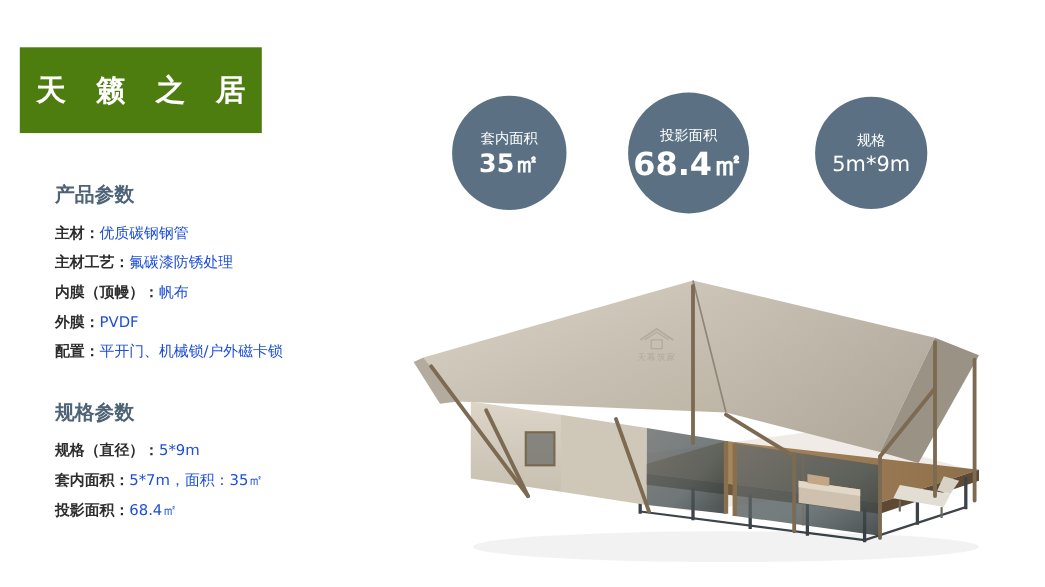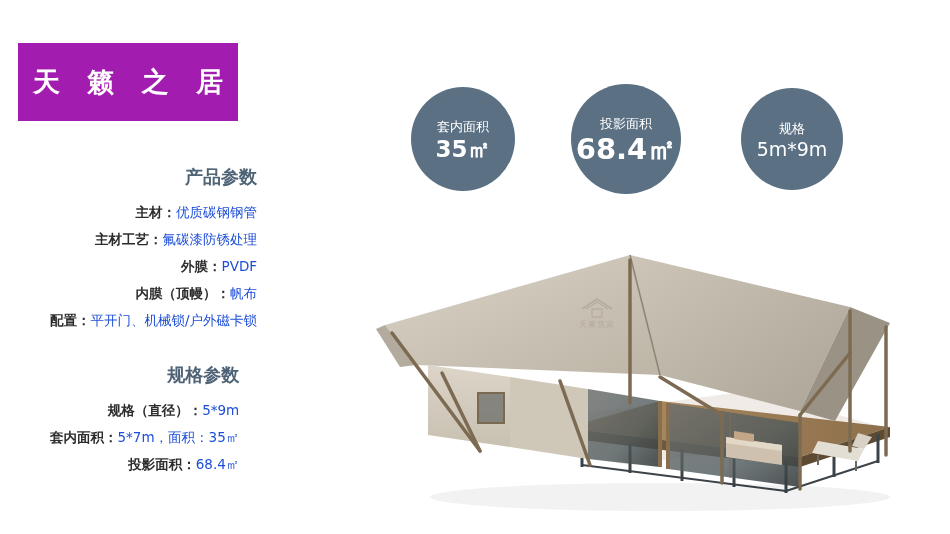--- a/index.html
+++ b/index.html
@@ -15,39 +15,38 @@
     position: relative;
   }
 
   
   #title-block {
     position: absolute;
     left: 18px;
     top: 43px;
     width: 220px;
     height: 78px;
-    background: #a21caf;
+    background: #4d7c0f;
     display: flex;
     align-items: center;
     justify-content: center;
   }
   #title-text {
     color: #ffffff;
     font-size: 27px;
     font-weight: bold;
     letter-spacing: 9px;
     text-indent: 9px;
     font-family: "DejaVu Sans", sans-serif;
   }
 
   
   .section {
     position: absolute;
     left: 50px;
-    text-align: right;
   }
   #section-product { top: 165px; }
   #section-spec { top: 363px; }
 
   .section-heading {
     color: #4e6375;
     font-size: 18px;
     font-weight: bold;
     margin: 0 0 10px 0;
     font-family: "DejaVu Sans", sans-serif;
@@ -149,24 +148,24 @@
 <div class="section" id="section-product">
   <h2 class="section-heading">产品参数</h2>
   <ul class="spec-list">
     <li class="spec-row">
       <span class="spec-label">主材：</span><span class="spec-value">优质碳钢钢管</span>
     </li>
     <li class="spec-row">
       <span class="spec-label">主材工艺：</span><span class="spec-value">氟碳漆防锈处理</span>
     </li>
     <li class="spec-row">
+      <span class="spec-label">内膜（顶幔）：</span><span class="spec-value">帆布</span>
+    </li>
+    <li class="spec-row">
       <span class="spec-label">外膜：</span><span class="spec-value">PVDF</span>
-    </li>
-    <li class="spec-row">
-      <span class="spec-label">内膜（顶幔）：</span><span class="spec-value">帆布</span>
     </li>
     <li class="spec-row">
       <span class="spec-label">配置：</span><span class="spec-value">平开门、机械锁/户外磁卡锁</span>
     </li>
   </ul>
 </div>
 
 <div class="section" id="section-spec">
   <h2 class="section-heading">规格参数</h2>
   <ul class="spec-list">

